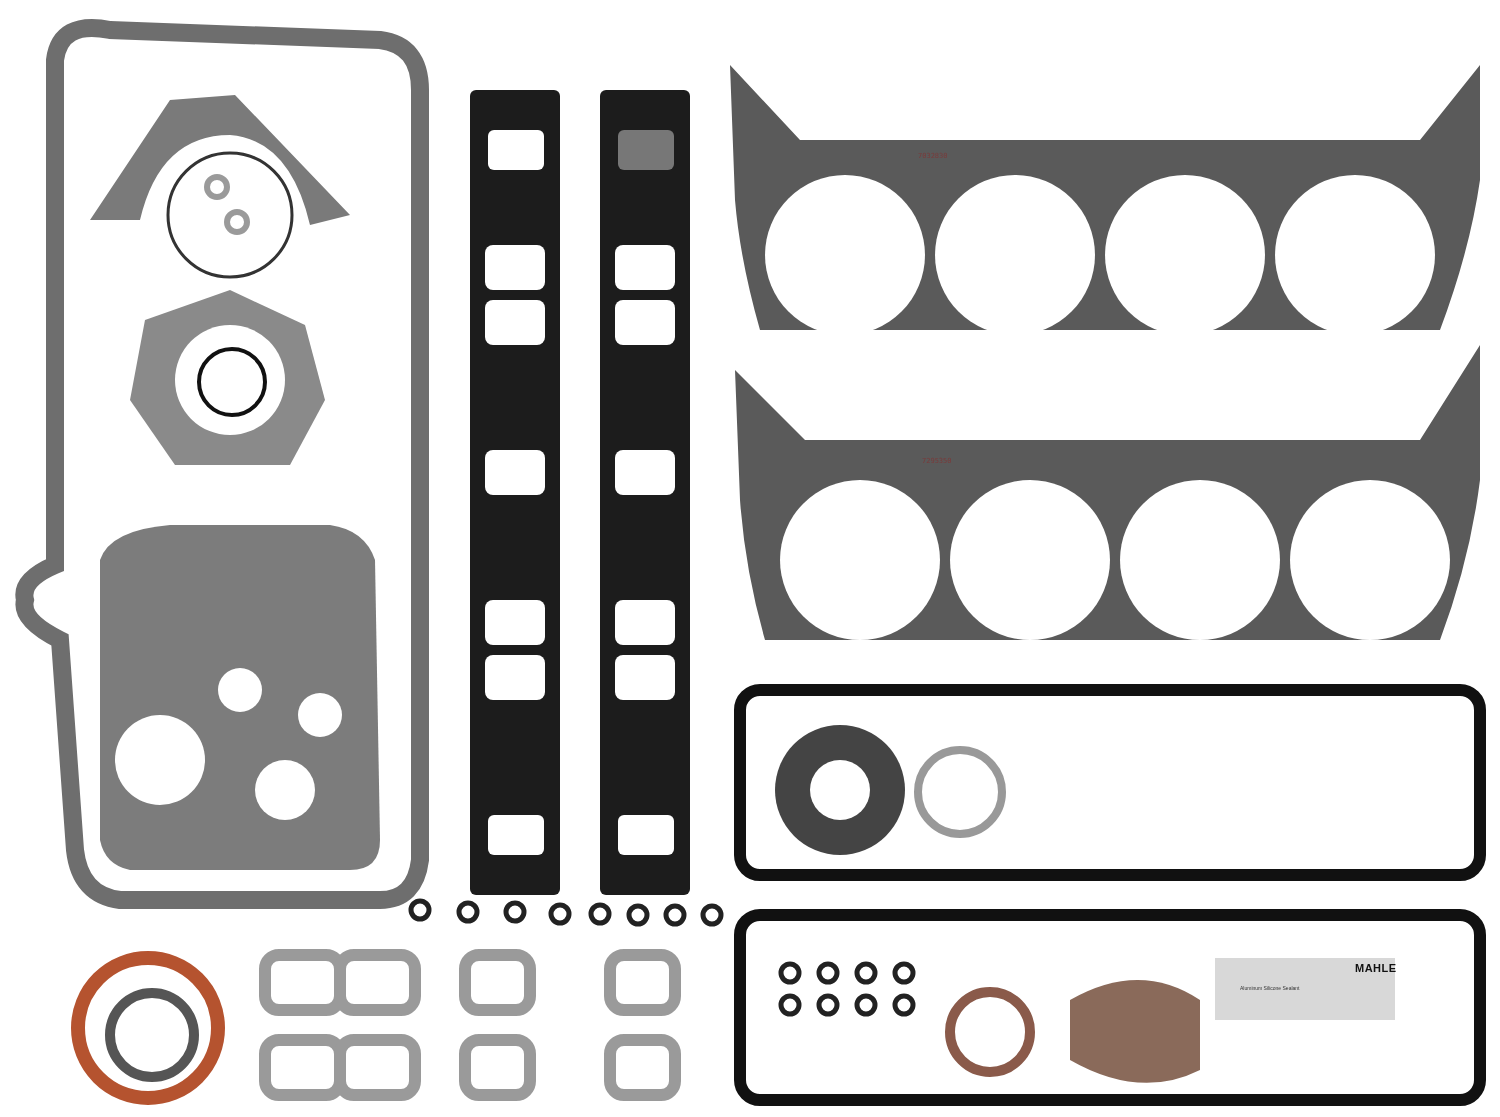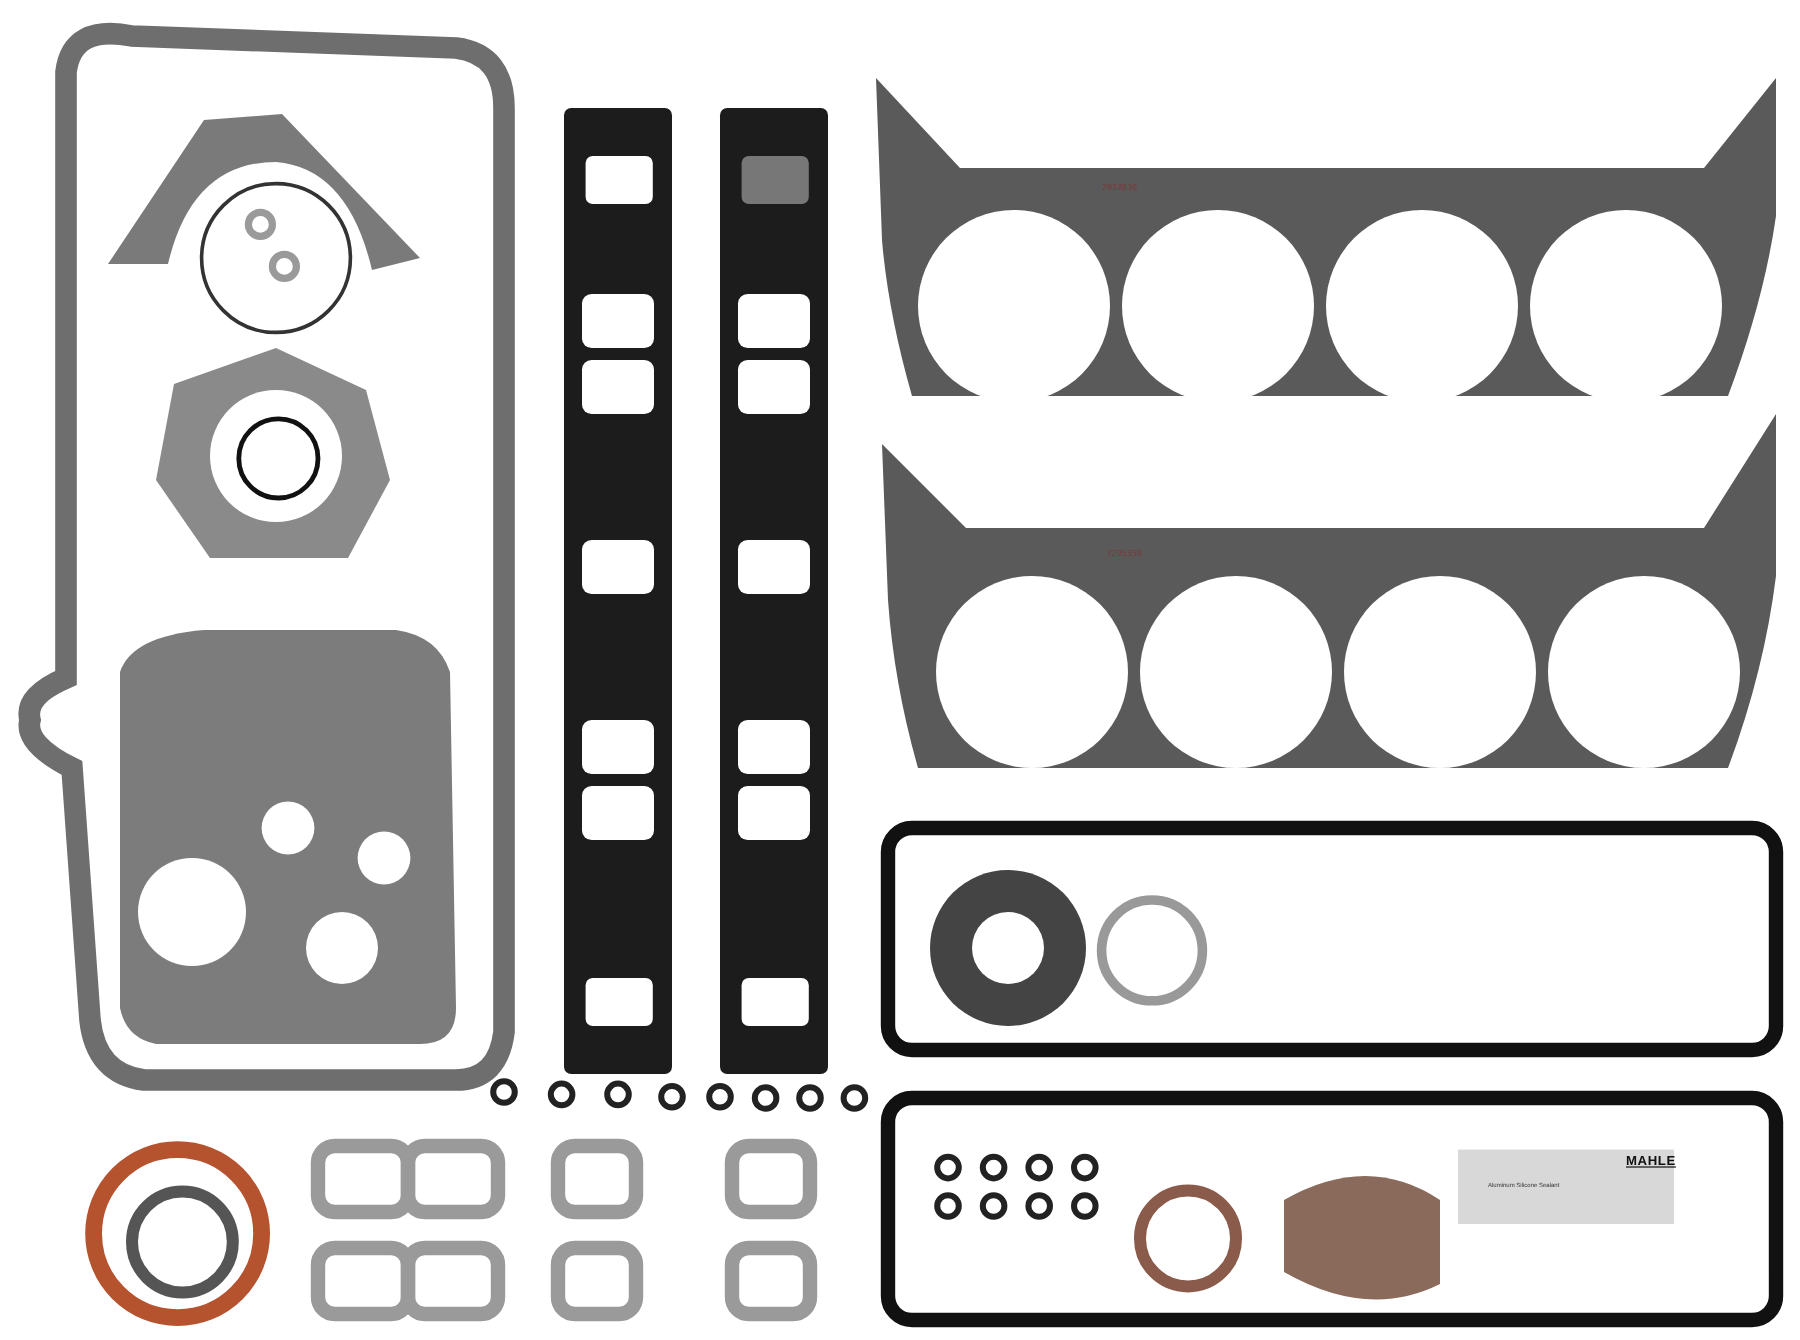--- a/index.html
+++ b/index.html
@@ -102,16 +102,16 @@
       <circle cx="828" cy="973" r="9"></circle>
       <circle cx="866" cy="973" r="9"></circle>
       <circle cx="904" cy="973" r="9"></circle>
     <circle cx="790" cy="1005" r="9"></circle>
       <circle cx="828" cy="1005" r="9"></circle>
       <circle cx="866" cy="1005" r="9"></circle>
       <circle cx="904" cy="1005" r="9"></circle>
   </g>
 </svg>
 
-<div class="packet-brand" style="left:1355px;top:962px;text-decoration:underline;">MAHLE</div>
+<div class="packet-brand" style="left:1355px;top:962px;">MAHLE</div>
 <div class="packet-title" style="left:1240px;top:985px;">Aluminum Silicone Sealant</div>
 <div class="stamp" style="left:918px;top:152px;">7032830</div>
 <div class="stamp" style="left:922px;top:457px;">7295350</div>
 
 </body></html>

